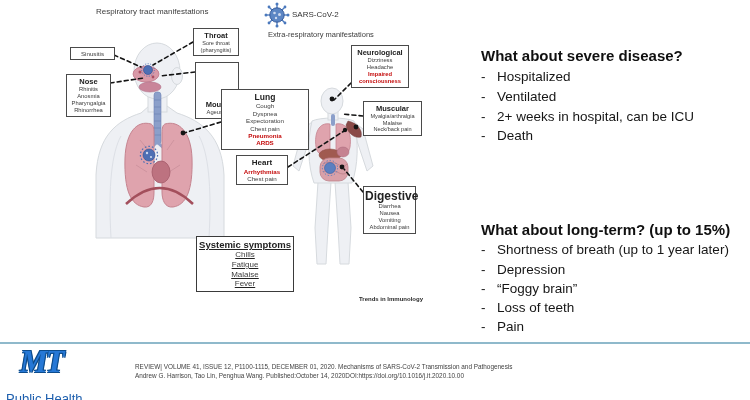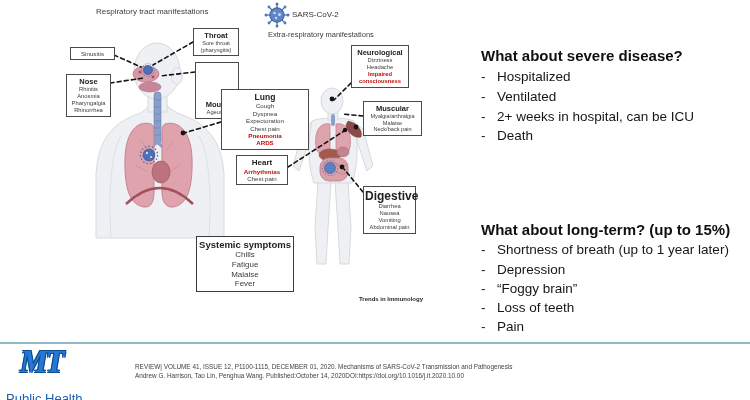--- a/index.html
+++ b/index.html
@@ -26,21 +26,21 @@
   #box-lung{left:221px;top:89px;width:88px;font-size:6.2px;}
   #box-lung .t{font-size:8.5px;}
   #box-heart{left:236px;top:155px;width:52px;font-size:6.2px;}
   #box-heart .t{font-size:8px;}
   #box-neurological{left:351px;top:45px;width:58px;font-size:5.8px;}
   #box-neurological .t{font-size:7.5px;}
   #box-muscular{left:363px;top:101px;width:59px;font-size:5.6px;}
   #box-muscular .t{font-size:7.5px;}
   #box-digestive{left:363px;top:186px;width:53px;font-size:5.8px;}
   #box-digestive .t{font-size:12px;}
-  #box-systemic{left:196px;top:236px;width:98px;font-size:8px;border-width:1.5px;border-color:#3a3a3a;}
+  #box-systemic{left:196px;top:236px;width:98px;font-size:8px;border-width:1.5px;border-color:#3a3a3a;text-decoration:underline;}
   #box-systemic .t{font-size:9.5px;}
 
   #trends-label{left:359px;top:296px;font-size:6px;font-weight:bold;color:#2a2a2a;}
 
   
   .note-heading{position:absolute;left:481px;font-size:15px;font-weight:bold;color:#101010;}
   .bullet-row{position:absolute;left:481px;width:266px;font-size:13.5px;color:#161616;}
   .bullet-row .dash{display:inline-block;width:16px;}
 
   

